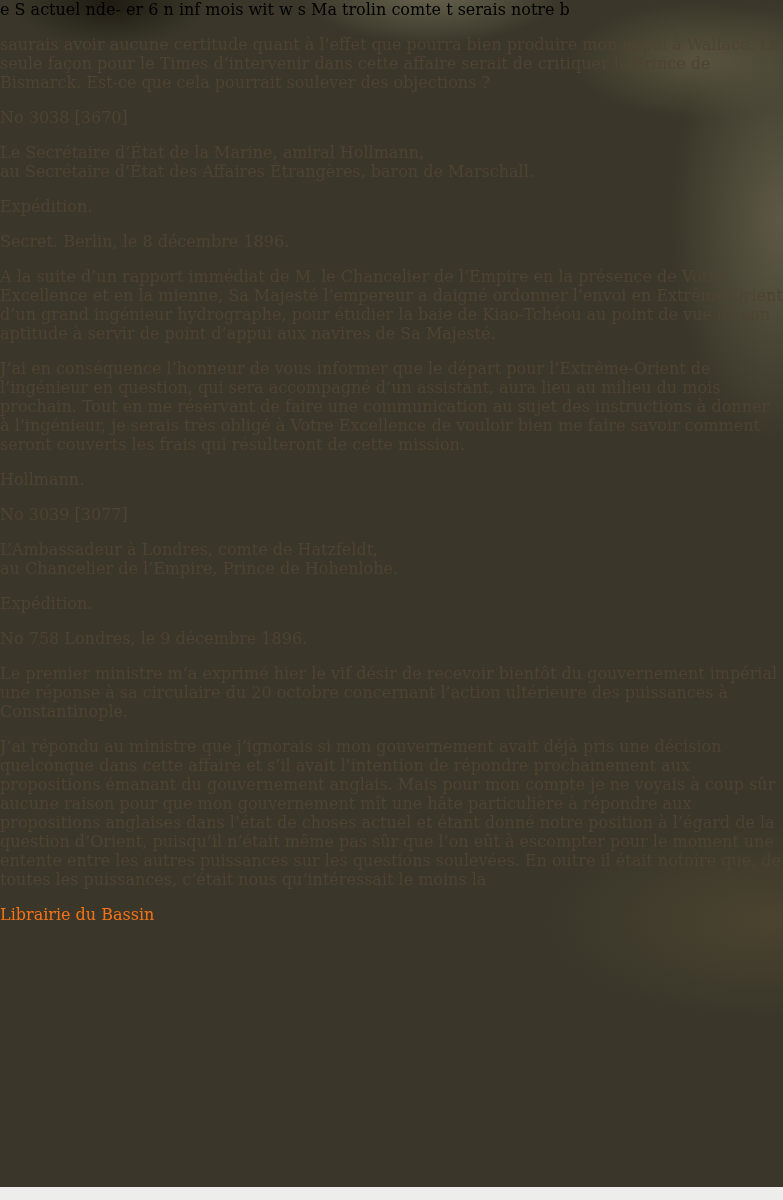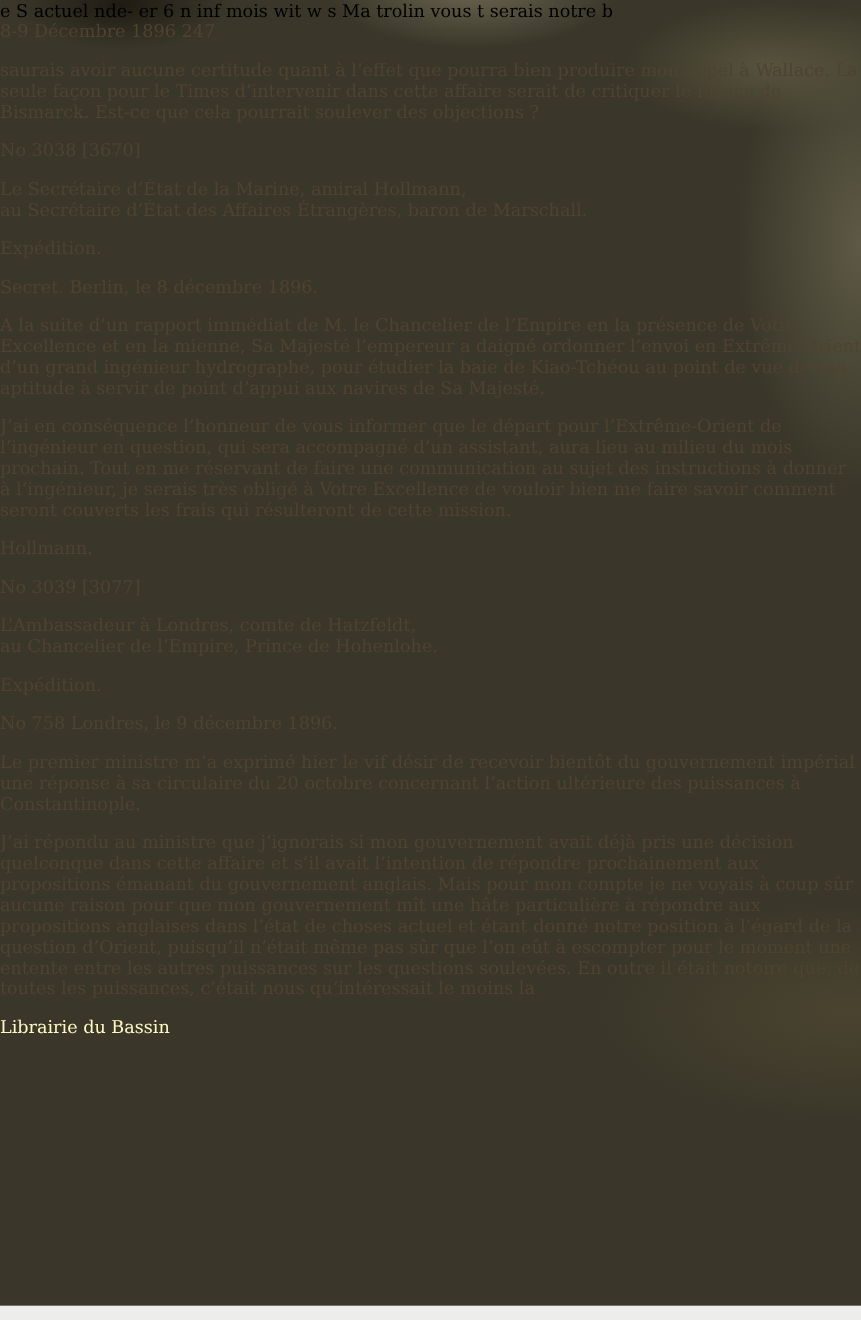--- a/index.html
+++ b/index.html
@@ -107,32 +107,28 @@
   <div class="left-edge">
     <span class="frag" style="top:195px">e S</span>
     <span class="frag" style="top:250px">actuel</span>
     <span class="frag" style="top:410px">nde-</span>
     <span class="frag" style="top:585px">er 6</span>
     <span class="frag" style="top:640px">n inf</span>
     <span class="frag" style="top:715px">mois</span>
     <span class="frag" style="top:790px">wit w</span>
     <span class="frag" style="top:880px">s Ma</span>
     <span class="frag" style="top:950px">trolin</span>
-    <span class="frag" style="top:1010px">vous t</span>
+    <span class="frag" style="top:1010px">comte t</span>
     <span class="frag" style="top:1070px">serais</span>
     <span class="frag" style="top:1125px">notre b</span>
   </div>
 
   <div class="paper" style="color: rgb(78, 66, 50);">
     <div class="textcol">
 
-      <div class="header-row">
-        <span class="date-heading">8-9 Décembre 1896</span>
-        <span class="page-number">247</span>
-      </div>
 
       <p class="para intro"><span>saurais avoir aucune certitude quant à l’effet que pourra bien produire mon appel à Wallace. La seule façon pour le </span><span class="italic">Times</span><span> d’intervenir dans cette affaire serait de critiquer le Prince de Bismarck. Est-ce que cela pourrait soulever des objections ?</span></p>
 
       <div>
         <p class="para doc-no"><span>N</span><span class="sup">o</span><span> 3038 [3670]</span></p>
         <p class="doc-title"><span>Le Secrétaire d’État de la Marine, amiral Hollmann,</span><br><span>au Secrétaire d’État des Affaires Étrangères, baron de Marschall.</span></p>
         <p class="para transmission">Expédition.</p>
         <div class="meta-row">
           <span class="left-meta classification">Secret.</span>
           <span class="right-meta">Berlin, le 8 décembre 1896.</span>
@@ -156,13 +152,13 @@
 
     </div>
   </div>
 
   <div class="fore-edge"></div>
 </div>
 
 <div class="bottom-left-block"></div>
 <div class="white-strip"></div>
 
-<div class="watermark" style="color: #fef9c3;">Librairie du Bassin</div>
+<div class="watermark" style="color: #f97316;">Librairie du Bassin</div>
 
 </body></html>

